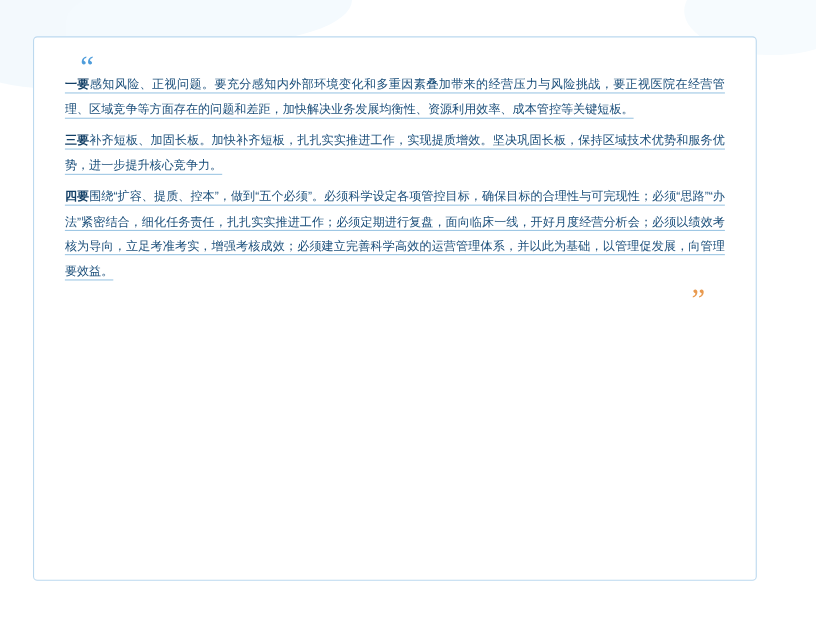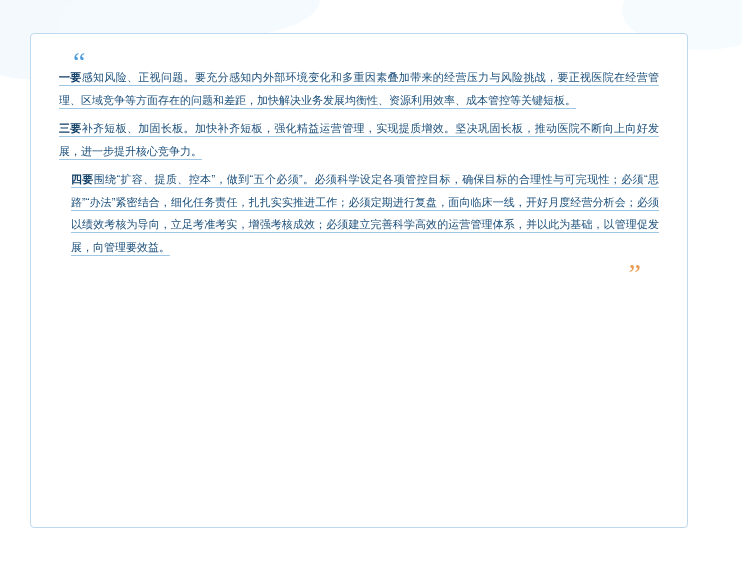--- a/index.html
+++ b/index.html
@@ -95,39 +95,38 @@
   .para {
     margin: 0 0 6px 0;
     color: #1a4e7a;
     text-decoration: underline;
     text-decoration-color: #9ec7e4;
     text-decoration-thickness: 1px;
     text-underline-offset: 4px;
   }
   .para:last-of-type {
     margin-bottom: 0;
-    margin-left: 12px;
   }
   b, strong {
     font-weight: bold;
     color: #123f66;
   }
 </style>
 </head>
 <body>
 
 <div class="page">
   <div class="bg-arc-left"></div>
   <div class="bg-arc-top"></div>
   <div class="bg-arc-right"></div>
 
   <div class="quote-card">
     <span class="quote-mark quote-open">“</span>
 
     <div class="body-text">
       <p class="para"><b>一要</b><span>感知风险、正视问题。要充分感知内外部环境变化和多重因素叠加带来的经营压力与风险挑战，要正视医院在经营管理、区域竞争等方面存在的问题和差距，加快解决业务发展均衡性、资源利用效率、成本管控等关键短板。</span></p>
-      <p class="para"><b>三要</b><span>补齐短板、加固长板。加快补齐短板，强化精益运营管理，实现提质增效。坚决巩固长板，推动医院不断向上向好发展，进一步提升核心竞争力。</span></p>
+      <p class="para"><b>三要</b><span>补齐短板、加固长板。加快补齐短板，扎扎实实推进工作，实现提质增效。坚决巩固长板，保持区域技术优势和服务优势，进一步提升核心竞争力。</span></p>
       <p class="para"><b>四要</b><span>围绕“扩容、提质、控本”，做到“五个必须”。必须科学设定各项管控目标，确保目标的合理性与可完现性；必须“思路”“办法”紧密结合，细化任务责任，扎扎实实推进工作；必须定期进行复盘，面向临床一线，开好月度经营分析会；必须以绩效考核为导向，立足考准考实，增强考核成效；必须建立完善科学高效的运营管理体系，并以此为基础，以管理促发展，向管理要效益。</span></p>
     </div>
 
     <span class="quote-mark quote-close">”</span>
   </div>
 </div>
 
 </body></html>

